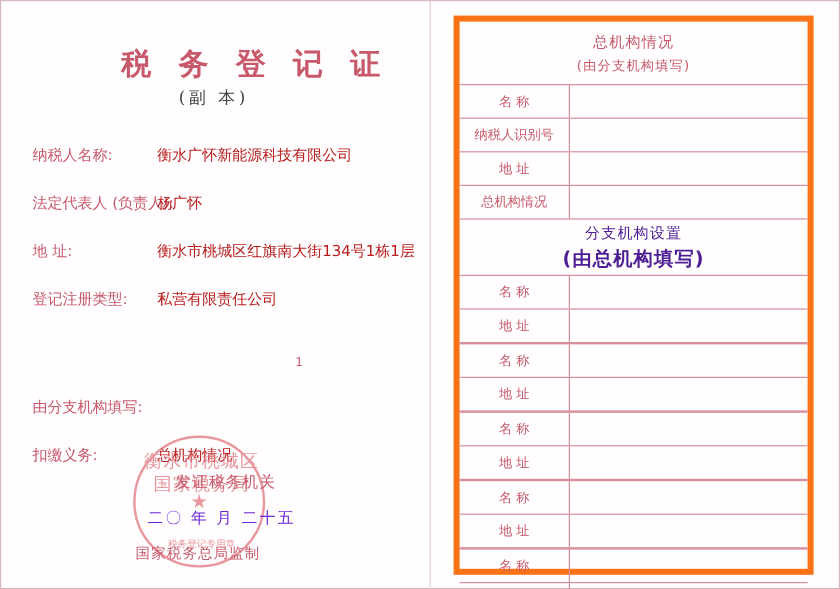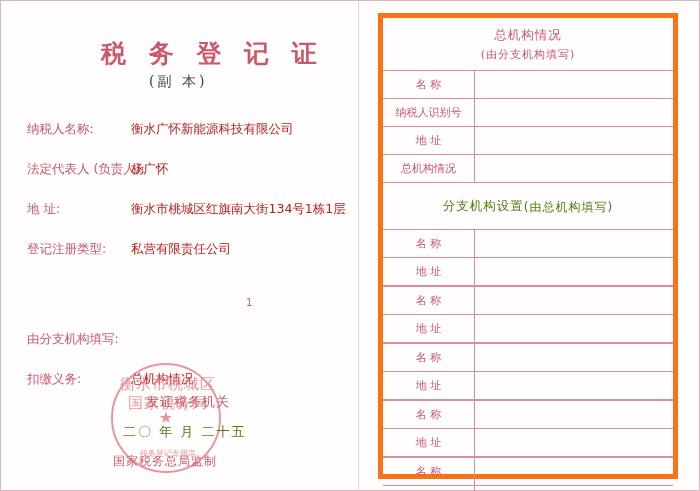--- a/index.html
+++ b/index.html
@@ -146,21 +146,21 @@
     top: 392px;
     font-size: 13px;
     color: #c8596b;
     letter-spacing: 1px;
   }
   .date-line {
     position: absolute;
     left: 122px;
     top: 422px;
     font-size: 13px;
-    color: #4d7c0f;
+    color: #6d28d9;
     letter-spacing: 2px;
   }
   .footer-note {
     position: absolute;
     left: 112px;
     top: 452px;
     font-size: 12px;
     color: #c8596b;
     letter-spacing: 1px;
   }
@@ -220,28 +220,28 @@
     align-items: center;
     padding-left: 6px;
     font-size: 11px;
     color: #c8596b;
     box-sizing: border-box;
   }
   .rt-section {
     height: 46px;
     border-bottom: 1px solid #d98f9b;
     display: flex;
-    flex-direction: row;
+    flex-direction: column;
     align-items: center;
     justify-content: center;
     font-size: 12.5px;
-    color: #4d7c0f;
-    letter-spacing: 1px;
-  }
-  .rt-section .l2 { font-size: 12px; margin-top: 3px; }
+    color: #4c1d95;
+    letter-spacing: 1px;
+  }
+  .rt-section .l2 { font-size: 16px; margin-top: 3px; font-weight: bold; }
   .thick-sep { border-bottom: 2px solid #d98f9b; }
 </style>
 </head>
 <body>
 
 <div class="page">
 
   <div class="left-panel">
 
     <div class="doc-title">税 务 登 记 证</div>

